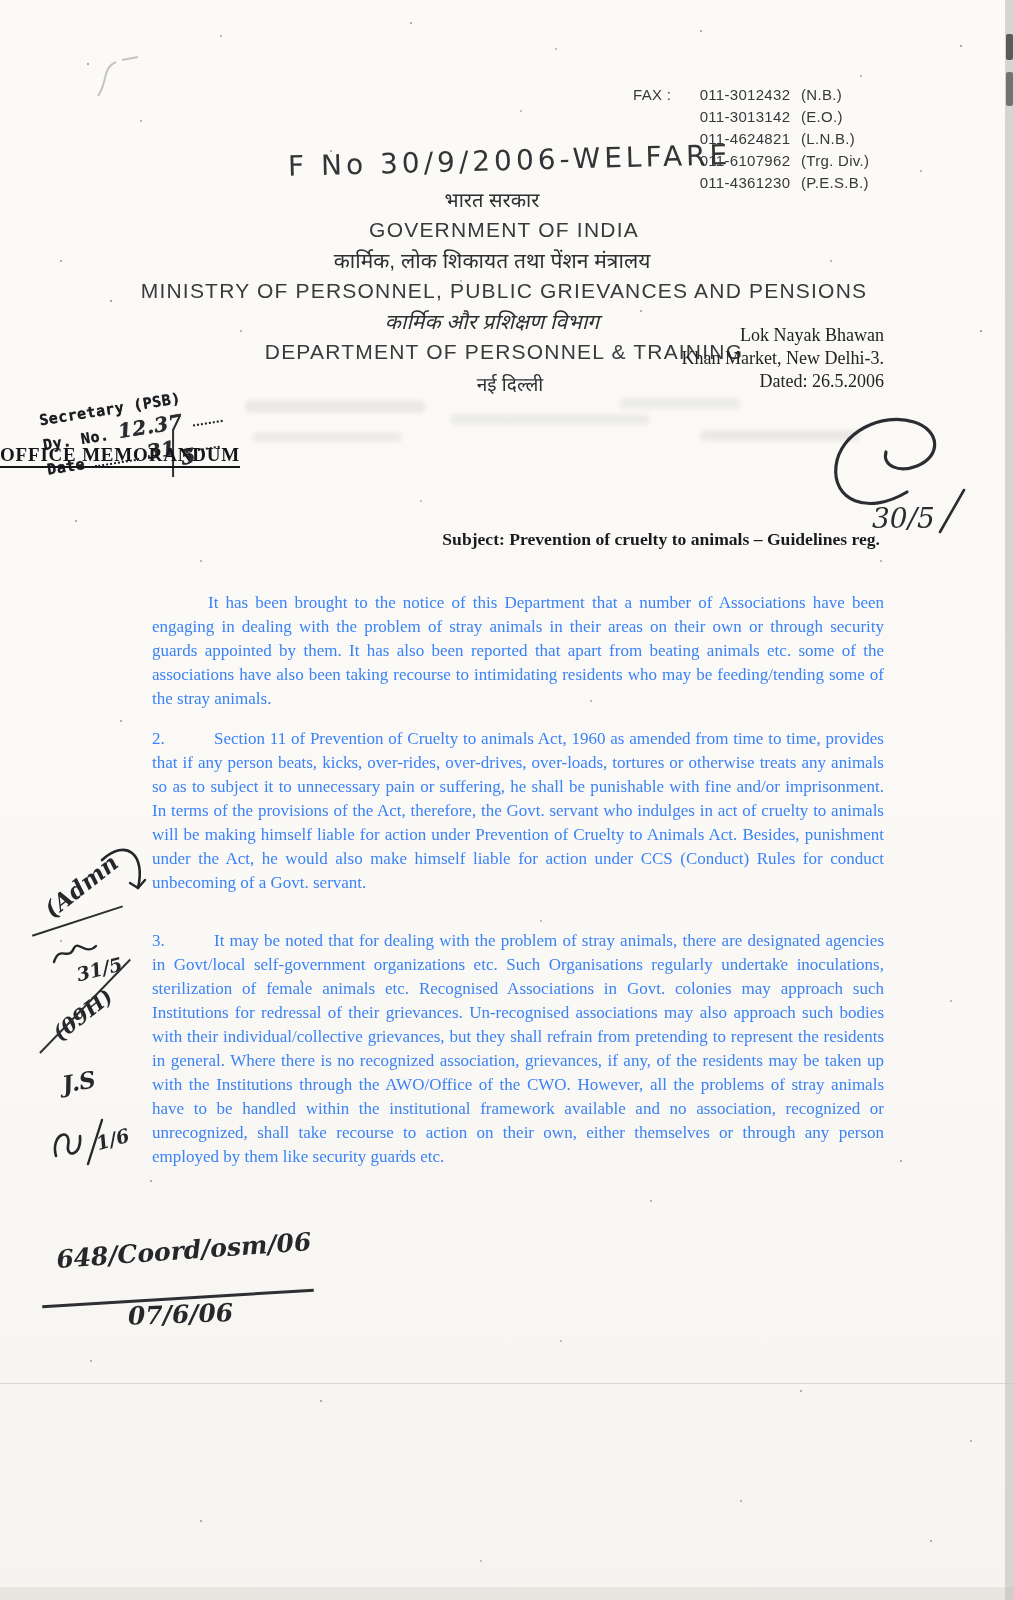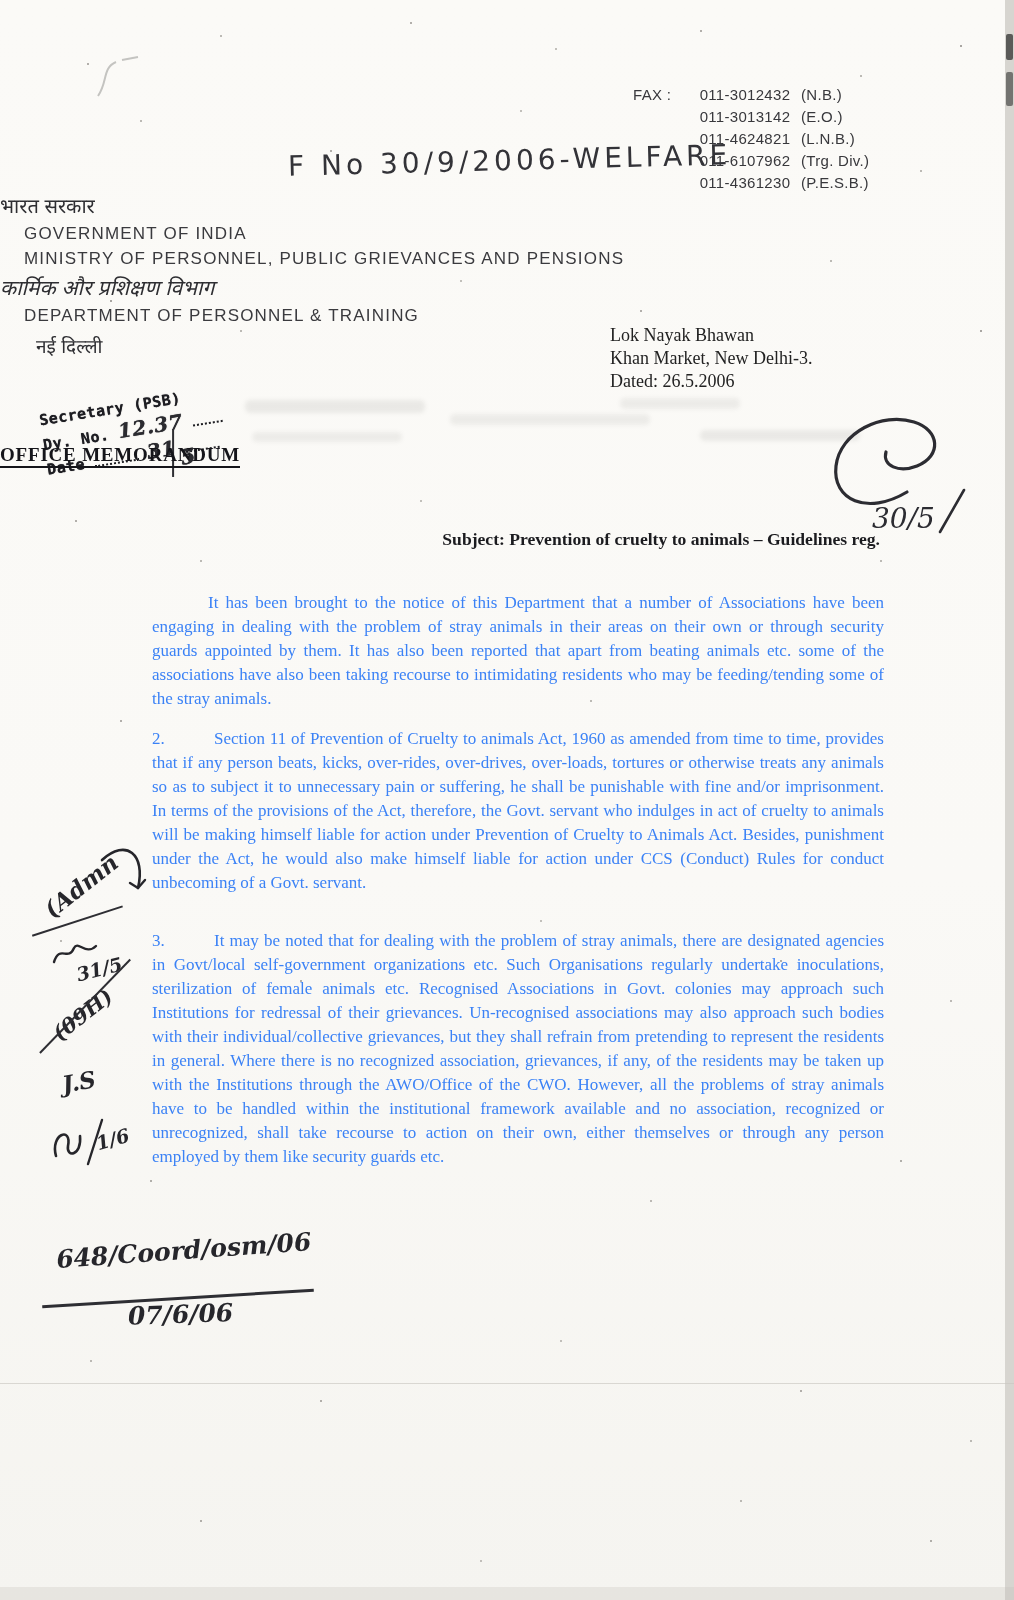--- a/index.html
+++ b/index.html
@@ -14,26 +14,26 @@
   .serif{font-family:"Liberation Serif","DejaVu Serif",serif;}
   .hand{font-family:"DejaVu Serif",serif;font-style:italic;color:#2b2b30;}
 
   
   .fax{left:633px;top:84px;font-size:15px;line-height:22px;color:#38383c;letter-spacing:.3px;}
   .fax-row{display:flex;white-space:nowrap;}
   .fax-label{display:inline-block;width:56px;}
   .fax-num{display:inline-block;width:112px;text-align:center;}
 
   
-  .letterhead{left:0;top:188px;width:984px;color:#2e2e32;}
+  .letterhead{left:0;top:182px;width:984px;text-align:center;color:#2e2e32;}
   .lh-hi{font-size:20px;margin-top:4px;}
-  .lh-en{font-size:17px;letter-spacing:1.2px;margin-top:5px;color:#3a3a3e;padding-left:24px;}
-
-  
-  .addr{left:610px;top:324px;width:274px;font-size:18px;line-height:23px;color:#222;}
+  .lh-en{font-size:21px;letter-spacing:1.2px;margin-top:5px;color:#3a3a3e;padding-left:24px;}
+
+  
+  .addr{left:610px;top:324px;width:274px;text-align:right;font-size:18px;line-height:23px;color:#222;}
 
   
   .stamp{left:42px;top:392px;width:220px;transform:rotate(-9deg);
          font-family:"DejaVu Sans Mono",monospace;font-weight:bold;font-size:15px;
          color:#1d1d22;letter-spacing:.5px;line-height:23px;text-shadow:0 0 .7px #1d1d22;}
   .leader{display:inline-block;border-bottom:2.4px dotted #1d1d22;height:11px;}
 
   
   .memo{left:0;top:444px;width:1010px;text-align:left;}
   .memo span{font-weight:bold;font-size:19px;letter-spacing:.8px;color:#15151a;
@@ -117,20 +117,21 @@
       <span>(P.E.S.B.)</span>
     </div>
   </div>
 
   <div class="abs" style="left:288px;top:144px;transform:rotate(-1.5deg);
        font-family:'DejaVu Sans',sans-serif;font-size:28px;letter-spacing:4px;color:#333338;">F No 30/9/2006-WELFARE</div>
 
   <div class="abs letterhead">
     <div class="lh-hi sans">भारत सरकार</div>
     <div class="lh-en sans">GOVERNMENT OF INDIA</div>
+    <div class="lh-hi sans" style="font-size:21px;">कार्मिक, लोक शिकायत तथा पेंशन मंत्रालय</div>
     <div class="lh-en sans">MINISTRY OF PERSONNEL, PUBLIC GRIEVANCES AND PENSIONS</div>
     <div class="lh-hi sans" style="font-size:21px;font-style:italic;">कार्मिक और प्रशिक्षण विभाग</div>
     <div class="lh-en sans">DEPARTMENT OF PERSONNEL &amp; TRAINING</div>
     <div class="lh-hi sans" style="font-size:19px;margin-top:7px;padding-left:36px;">नई दिल्ली</div>
   </div>
 
   <div class="abs addr serif">
     <div>Lok Nayak Bhawan</div>
     <div>Khan Market, New Delhi-3.</div>
     <div>Dated: 26.5.2006</div>

